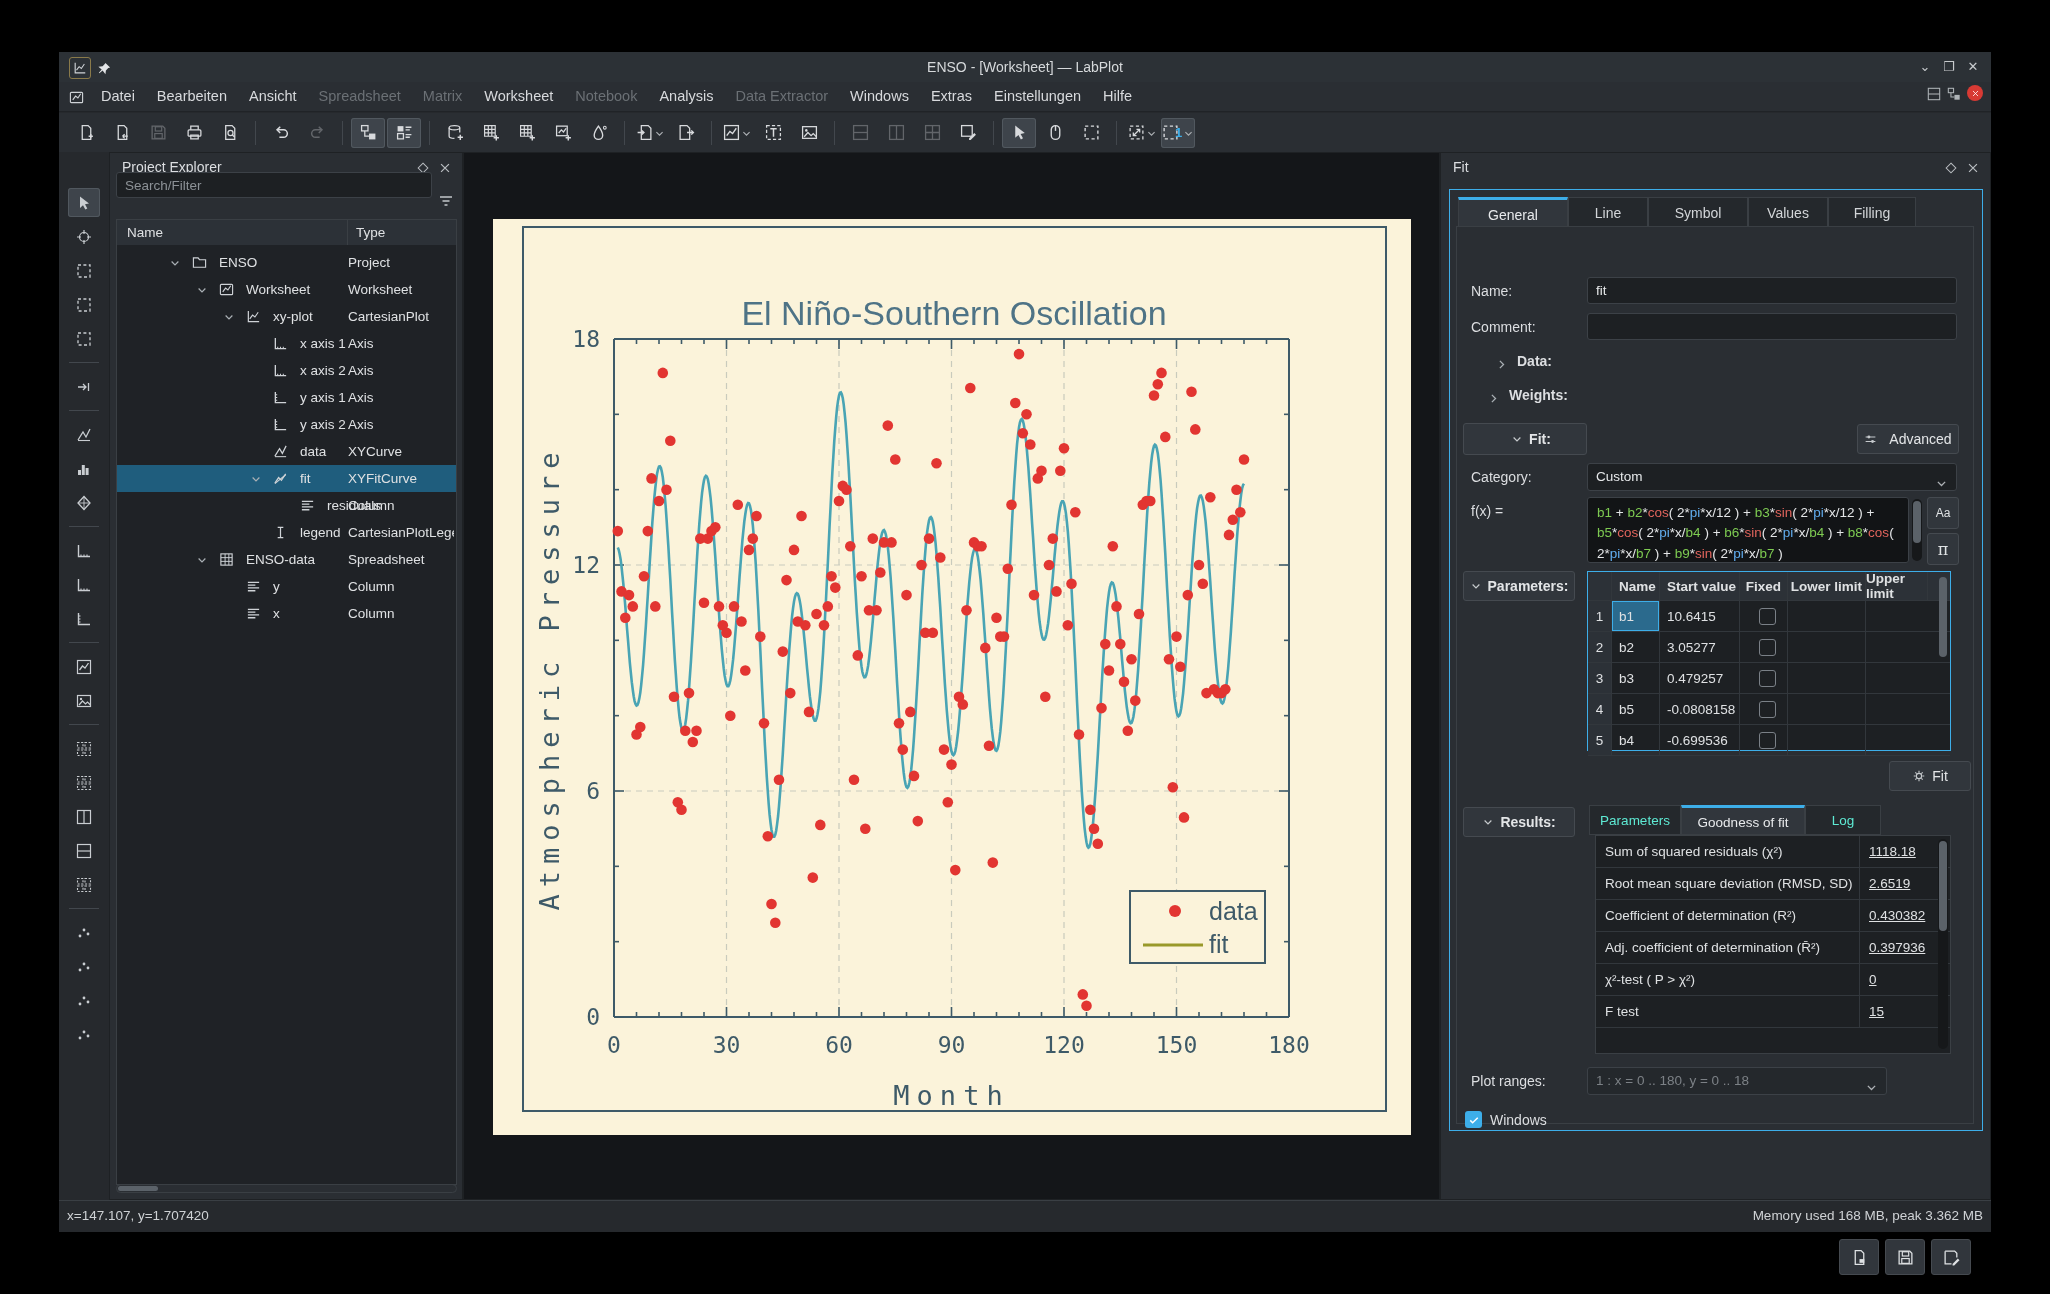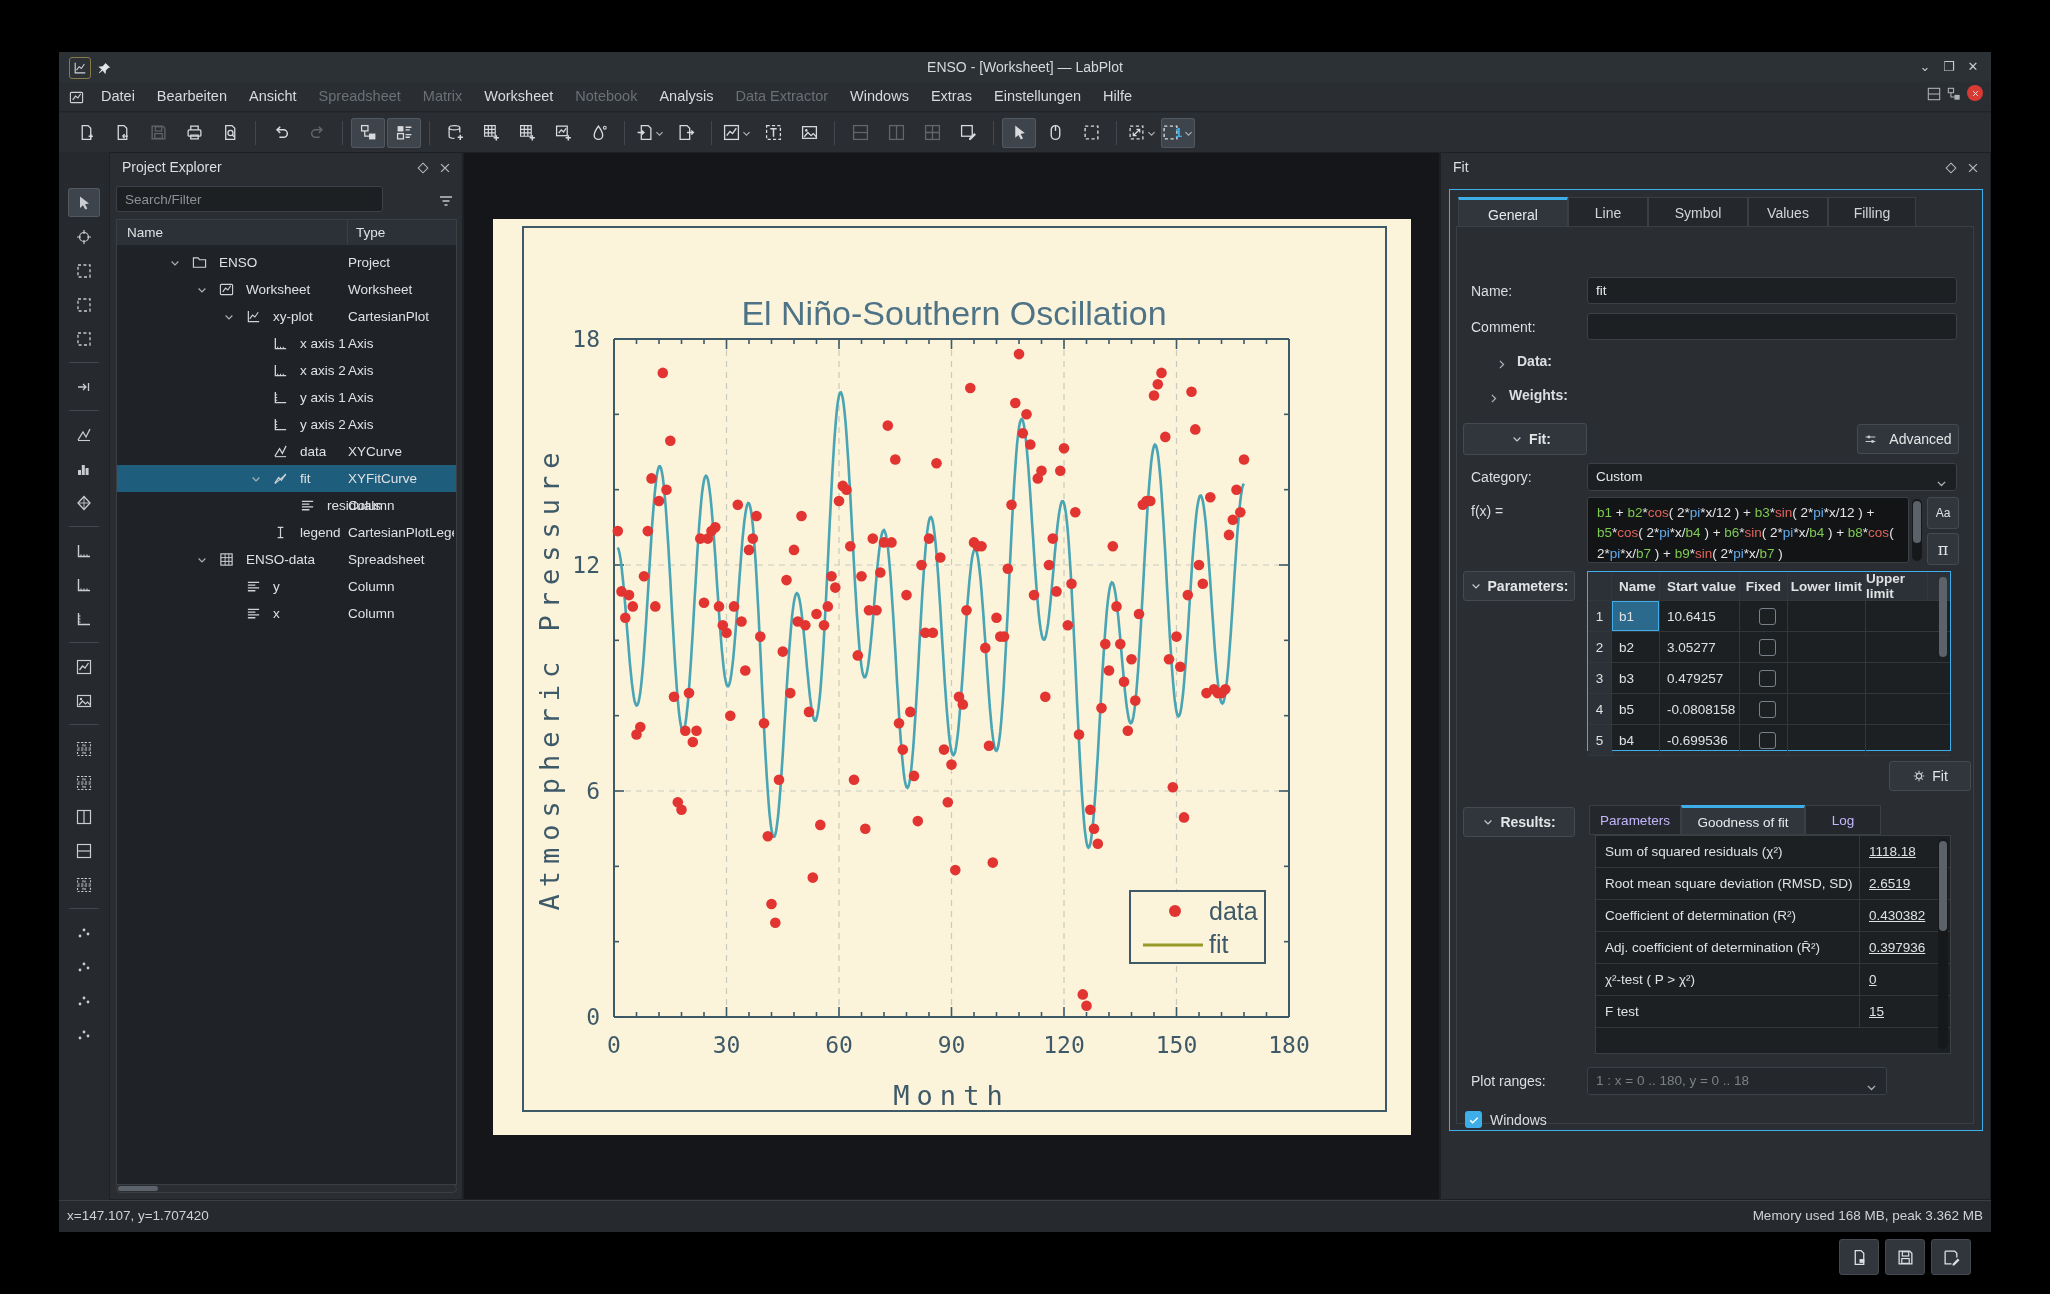--- a/index.html
+++ b/index.html
@@ -29,21 +29,21 @@
   
   #lefttools{position:absolute;left:0;top:0;width:50px;height:100%;background:#26292d;display:flex;flex-direction:column;align-items:center;padding-top:36px;box-sizing:border-box;gap:5px;}
   .ltbtn{width:32px;height:29px;border-radius:3px;display:flex;align-items:center;justify-content:center;color:#c9cdd1;}
   .ltbtn.pressed{background:#3e444b;box-shadow:inset 0 0 0 1px #51585f;}
   .ltsep{width:30px;height:1px;background:#42474d;margin:4px 0;}
   
   #pexp{position:absolute;left:50px;top:0;width:354px;height:1048px;background:#2a2e33;border:1px solid #1e2124;box-sizing:border-box;}
   .docktitle{position:absolute;left:0;top:0;width:100%;height:28px;color:#dcdee1;font-size:14px;}
   .docktitle .t{position:absolute;left:12px;top:0;line-height:28px;}
   .dockbtn{position:absolute;top:6px;width:16px;height:16px;color:#b9bdc1;}
-  #pexp-search{position:absolute;left:6px;top:33px;width:267px;height:26px;background:#1d2023;border:1px solid #3c4147;border-radius:3px;color:#e6e8ea;font-size:13.5px;padding:0 8px;box-sizing:border-box;outline:none;}
+  #pexp-search{position:absolute;left:6px;top:19px;width:316px;height:26px;background:#1d2023;border:1px solid #3c4147;border-radius:3px;color:#e6e8ea;font-size:13.5px;padding:0 8px;box-sizing:border-box;outline:none;}
   #pexp-search::placeholder{color:#8c9196;}
   #pexp-filter{position:absolute;right:8px;top:38px;color:#c2c6ca;}
   #tree-head{position:absolute;left:6px;top:66px;width:341px;height:27px;background:#2c3137;border:1px solid #3a3f44;box-sizing:border-box;color:#dfe1e3;font-size:13.5px;}
   #tree-head .c1{position:absolute;left:10px;top:0;line-height:25px;}
   #tree-head .c2{position:absolute;left:230px;top:0;line-height:25px;border-left:1px solid #3a3f44;padding-left:8px;height:25px;}
   #tree-body{position:absolute;left:6px;top:92px;width:341px;height:940px;background:#1f2226;border:1px solid #3a3f44;border-top:none;box-sizing:border-box;overflow:hidden;}
   .trow{position:absolute;left:0;width:100%;height:27px;color:#dfe1e3;font-size:13.5px;}
   .trow.sel{background:#1f5d7d;}
   .trow .nm{position:absolute;top:0;line-height:27px;white-space:nowrap;}
   .trow .ty{position:absolute;left:231px;top:0;line-height:27px;white-space:nowrap;overflow:hidden;width:106px;}
@@ -74,21 +74,21 @@
   .sqbtn{position:absolute;background:#31363c;border:1px solid #454a50;border-radius:3px;color:#dfe2e4;display:flex;align-items:center;justify-content:center;}
   
   #ptable{position:absolute;border:1px solid #3daee9;background:#1d2023;box-sizing:border-box;}
   .prow{display:flex;height:30px;border-bottom:1px solid #32373c;}
   .prow.head{height:28px;background:#2c3137;color:#e3e5e7;font-weight:bold;}
   .pcell{border-right:1px solid #32373c;font-size:13.5px;color:#dfe1e3;display:flex;align-items:center;padding-left:7px;box-sizing:border-box;}
   .pcell.num{justify-content:center;padding-left:0;background:#2c3137;}
   .pcell.selcell{background:#2b6a8d;box-shadow:inset 0 0 0 1px #3daee9;}
   .cb{width:15px;height:15px;background:#1d2023;border:1px solid #7a8087;border-radius:3px;margin-left:12px;}
   
-  .rtab{position:absolute;top:0;height:30px;line-height:30px;text-align:center;color:#c4b5fd;font-size:13.5px;background:#24282c;border:1px solid #3a3f44;box-sizing:border-box;}
+  .rtab{position:absolute;top:0;height:30px;line-height:30px;text-align:center;color:#5eead4;font-size:13.5px;background:#24282c;border:1px solid #3a3f44;box-sizing:border-box;}
   .rtab.active{background:#31363c;border-top:3px solid #3daee9;color:#e8eaec;}
   #gtable{position:absolute;background:#1d2023;border:1px solid #3a3f44;box-sizing:border-box;}
   .grow{display:flex;height:31px;border-bottom:1px solid #32373c;color:#dfe1e3;font-size:13.5px;}
   .grow .gl{width:254px;display:flex;align-items:center;padding-left:9px;border-right:1px solid #32373c;}
   .grow .gv{flex:1;display:flex;align-items:center;padding-left:9px;text-decoration:underline;}
   
   .checkbox{position:absolute;width:17px;height:17px;background:#3daee9;border-radius:3px;display:flex;align-items:center;justify-content:center;color:#fff;}
   
   #statusbar{position:absolute;left:0;top:1148px;width:100%;height:32px;background:#26292d;border-top:1px solid #3a3f44;color:#cfd2d5;font-size:13.5px;box-sizing:border-box;}
   #statusbar .l{position:absolute;left:8px;top:0;line-height:30px;}

